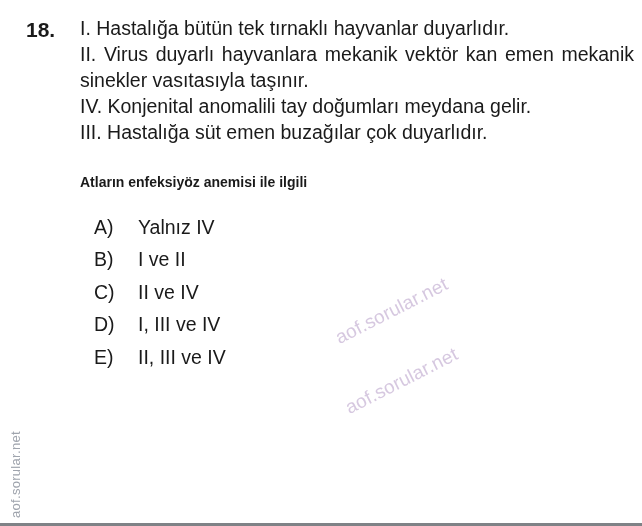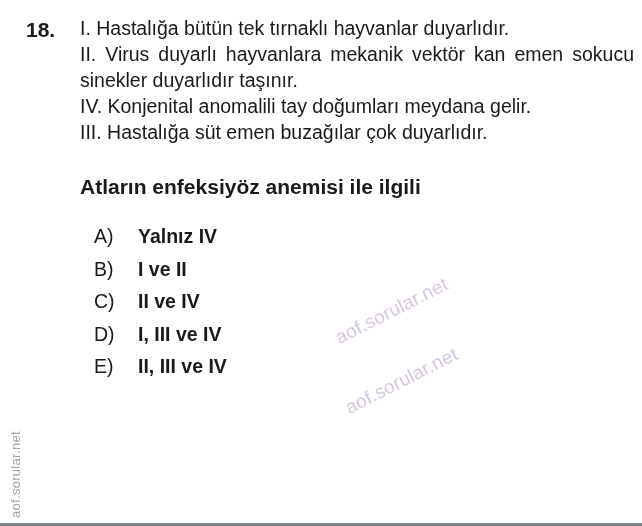--- a/index.html
+++ b/index.html
@@ -87,21 +87,21 @@
   }
 
   .stem-line {
     text-align: justify;
     text-align-last: left;
     margin: 0;
   }
 
   .prompt {
     font-weight: bold;
-    font-size: 21px;
+    font-size: 14px;
     line-height: 1.36;
     margin-top: 27px;
     text-align: justify;
     text-align-last: left;
   }
   .prompt .p2 {
     display: block;
     text-align: left;
   }
 
@@ -115,21 +115,20 @@
     font-size: 19.5px;
     line-height: 1.0;
     margin-bottom: 13px;
   }
   .opt-letter {
     width: 44px;
     flex: 0 0 44px;
   }
   .opt-text {
     flex: 1 1 auto;
-    font-weight: bold;
   }
 
   .bottom-rule {
     position: absolute;
     left: 0;
     right: 0;
     bottom: 0;
     height: 3px;
     background: #7f8286;
   }
@@ -144,21 +143,21 @@
   <div class="wm wm-1">aof.sorular.net</div>
   <div class="wm wm-2">aof.sorular.net</div>
 
   <div class="content">
 
     <div class="qblock">
       <div class="qnum">18.</div>
 
       <div class="qbody">
         <p class="stem-line">I. Hastalığa bütün tek tırnaklı hayvanlar duyarlıdır.</p>
-        <p class="stem-line">II. Virus duyarlı hayvanlara mekanik vektör kan emen sokucu sinekler duyarlıdır taşınır.</p>
+        <p class="stem-line">II. Virus duyarlı hayvanlara mekanik vektör kan emen mekanik sinekler vasıtasıyla taşınır.</p>
         <p class="stem-line">IV. Konjenital anomalili tay doğumları meydana gelir.</p>
         <p class="stem-line">III. Hastalığa süt emen buzağılar çok duyarlıdır.</p>
 
         <div class="prompt">
           <span>Atların enfeksiyöz anemisi ile ilgili</span>
         </div>
 
         <div class="options">
           <div class="option">
             <span class="opt-letter">A)</span>

